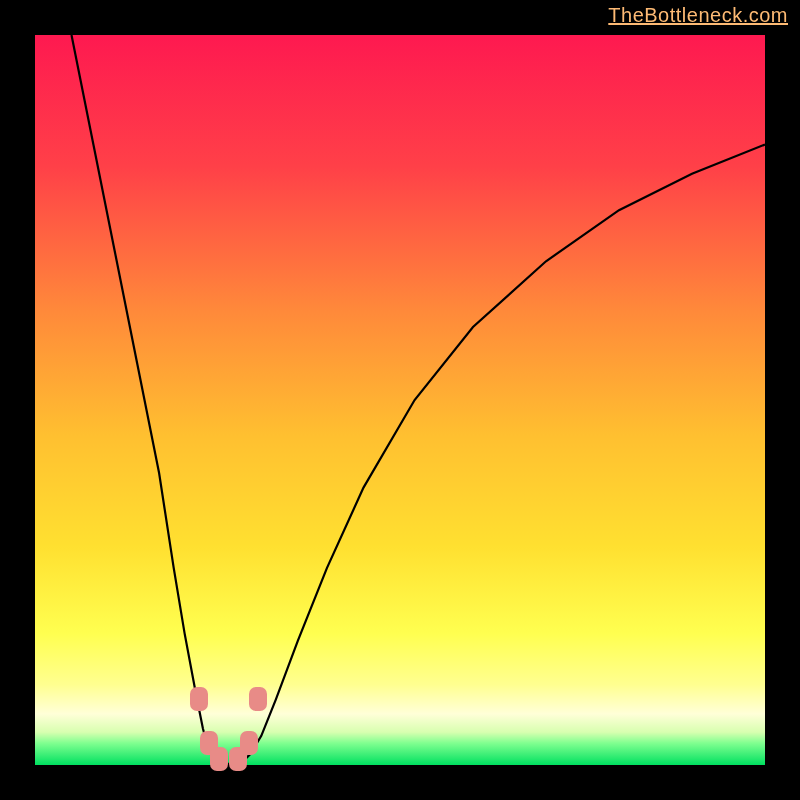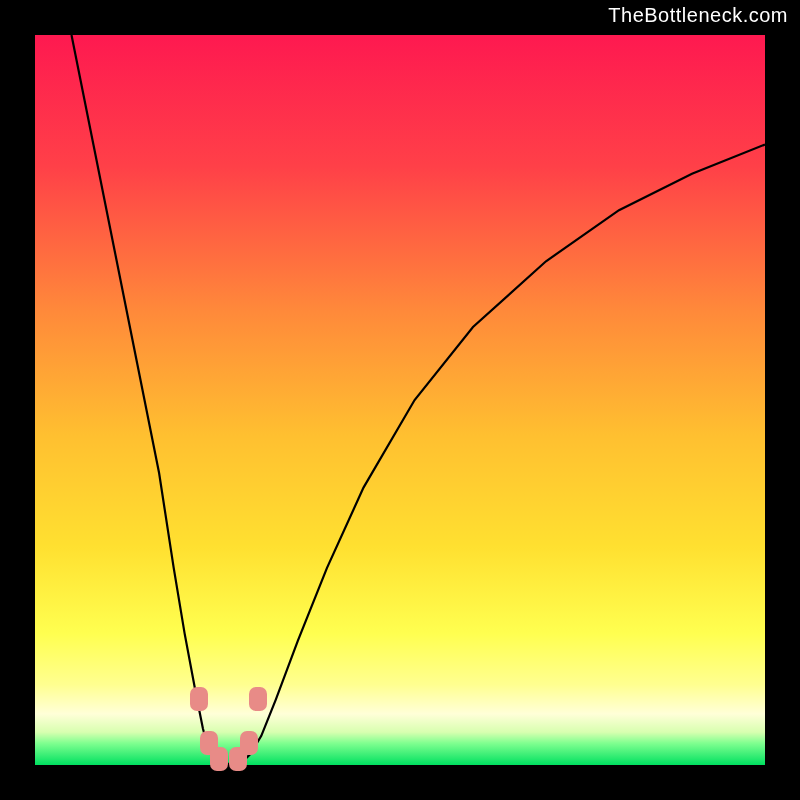--- a/index.html
+++ b/index.html
@@ -1,17 +1,17 @@
 <!DOCTYPE html>
 <html><head>
 <meta charset="utf-8">
 <style>
   * { margin: 0; padding: 0; box-sizing: border-box; }
   body { width: 800px; height: 800px; background: #000; position: relative; overflow: hidden; font-family: Arial, sans-serif; }
-  .watermark { position: absolute; top: 4px; right: 12px; color: #ffffff; font-size: 20px; z-index: 10; letter-spacing: 0.5px; }
+  .watermark { position: absolute; top: 4px; right: 12px; color: #fdba74; font-size: 20px; z-index: 10; letter-spacing: 0.5px; text-decoration: underline; }
   .plot-area { position: absolute; left: 35px; top: 35px; width: 730px; height: 730px; }
   .gradient-bg { position: absolute; inset: 0; width: 100%; height: 100%; }
   .curve-layer { position: absolute; inset: 0; width: 100%; height: 100%; }
   .marker { position: absolute; width: 18px; height: 24px; background: #e88b87; border-radius: 7px; transform: translate(-50%, -50%); }
 </style>
 </head>
 <body>
 
 <div class="watermark">TheBottleneck.com</div>
 

